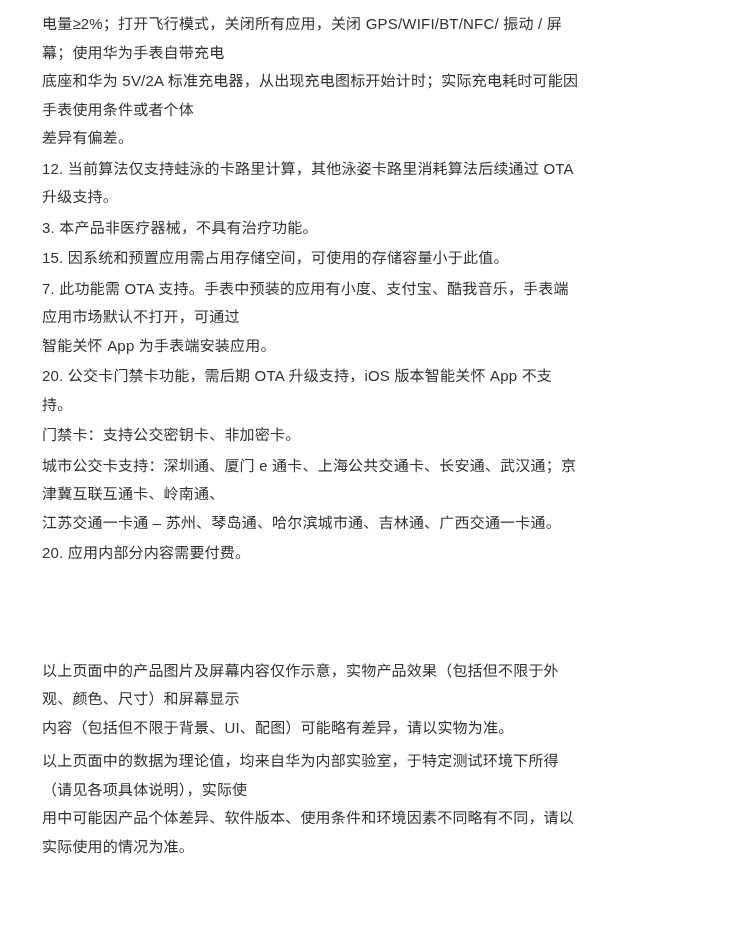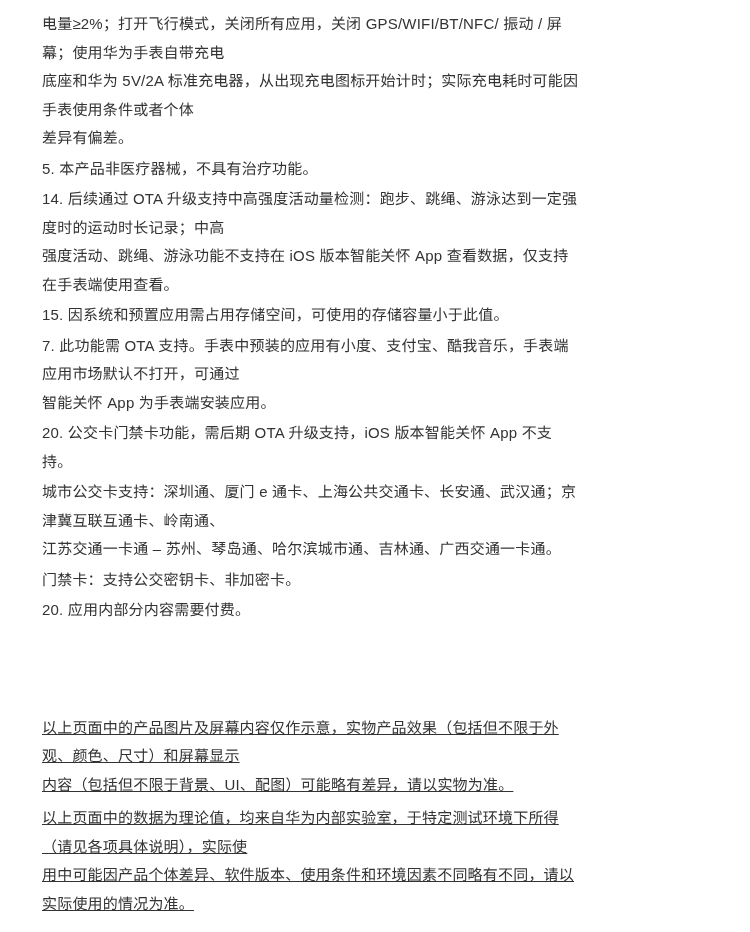--- a/index.html
+++ b/index.html
@@ -31,41 +31,39 @@
     letter-spacing: 0.2px;
   }
   .footnotes-section .para {
     margin-bottom: 2px;
   }
   .disclaimer-section {
     margin-top: 89px;
   }
   .disclaimer-section .para {
     margin-bottom: 5px;
-    text-decoration: underline;
   }
 </style>
 </head>
 <body>
 
 <main class="page">
   <section class="footnotes-section">
       <p class="para">电量≥2%；打开飞行模式，关闭所有应用，关闭 GPS/WIFI/BT/NFC/ 振动 / 屏幕；使用华为手表自带充电
 底座和华为 5V/2A 标准充电器，从出现充电图标开始计时；实际充电耗时可能因手表使用条件或者个体
 差异有偏差。</p>
-      <p class="para">5. 本产品非医疗器械，不具有治疗功能。</p>
-      <p class="para">14. 后续通过 OTA 升级支持中高强度活动量检测：跑步、跳绳、游泳达到一定强度时的运动时长记录；中高
-强度活动、跳绳、游泳功能不支持在 iOS 版本智能关怀 App 查看数据，仅支持在手表端使用查看。</p>
+      <p class="para">12. 当前算法仅支持蛙泳的卡路里计算，其他泳姿卡路里消耗算法后续通过 OTA 升级支持。</p>
+      <p class="para">3. 本产品非医疗器械，不具有治疗功能。</p>
       <p class="para">15. 因系统和预置应用需占用存储空间，可使用的存储容量小于此值。</p>
       <p class="para">7. 此功能需 OTA 支持。手表中预装的应用有小度、支付宝、酷我音乐，手表端应用市场默认不打开，可通过
 智能关怀 App 为手表端安装应用。</p>
       <p class="para">20. 公交卡门禁卡功能，需后期 OTA 升级支持，iOS 版本智能关怀 App 不支持。</p>
+      <p class="para">门禁卡：支持公交密钥卡、非加密卡。</p>
       <p class="para">城市公交卡支持：深圳通、厦门 e 通卡、上海公共交通卡、长安通、武汉通；京津冀互联互通卡、岭南通、
 江苏交通一卡通 – 苏州、琴岛通、哈尔滨城市通、吉林通、广西交通一卡通。</p>
-      <p class="para">门禁卡：支持公交密钥卡、非加密卡。</p>
       <p class="para">20. 应用内部分内容需要付费。</p>
     </section>
   <section class="disclaimer-section">
       <p class="para">以上页面中的产品图片及屏幕内容仅作示意，实物产品效果（包括但不限于外观、颜色、尺寸）和屏幕显示
 内容（包括但不限于背景、UI、配图）可能略有差异，请以实物为准。</p>
       <p class="para">以上页面中的数据为理论值，均来自华为内部实验室，于特定测试环境下所得（请见各项具体说明），实际使
 用中可能因产品个体差异、软件版本、使用条件和环境因素不同略有不同，请以实际使用的情况为准。</p>
     </section>
 </main>
 

